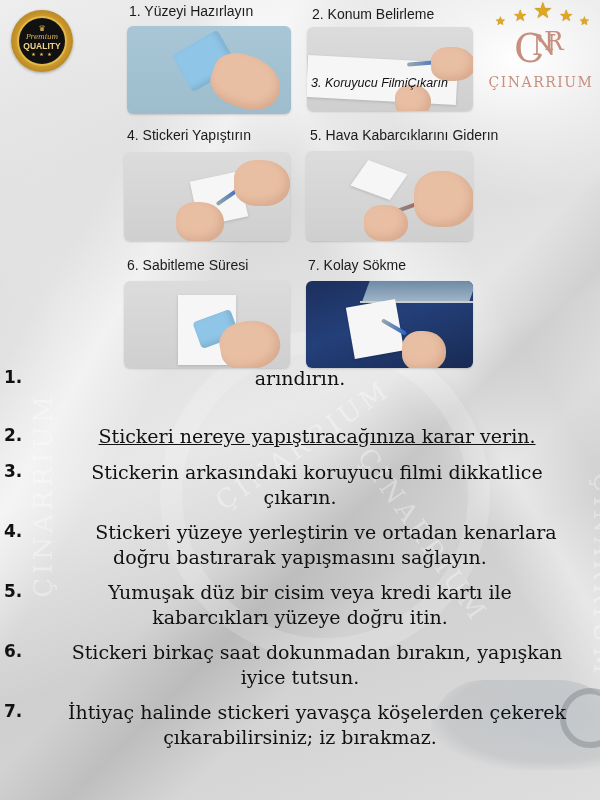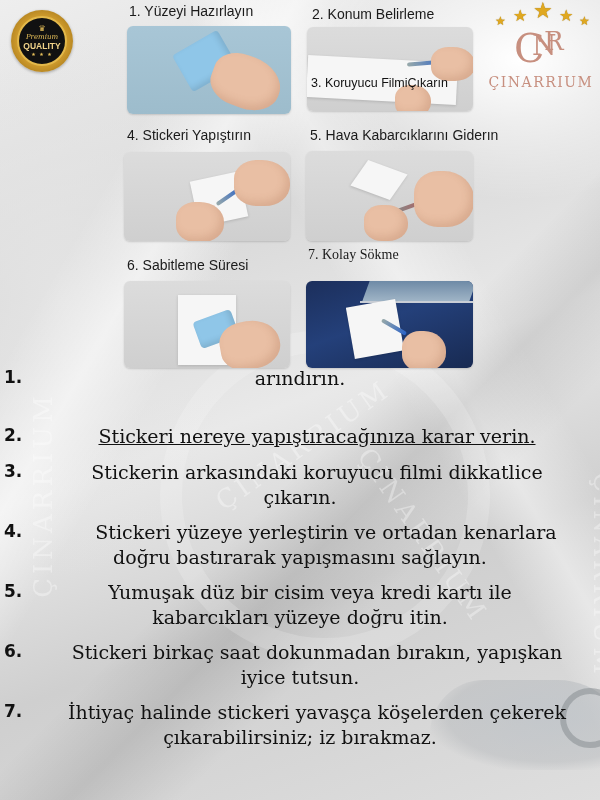--- a/index.html
+++ b/index.html
@@ -165,21 +165,21 @@
   <div class="brand-name">ÇINARRIUM</div>
 </div>
 
 <div class="step-label" style="left:129px; top:3px;">1. Yüzeyi Hazırlayın</div>
 <div class="step-img img-blue" style="left:127px; top:26px; width:164px; height:88px;">
   <div class="cloth" style="left:52px; top:14px; width:52px; height:42px; transform:rotate(-30deg);"></div>
   <div class="hand" style="left:84px; top:30px; width:70px; height:52px; transform:rotate(20deg);"></div>
 </div>
 
 <div class="step-label" style="left:312px; top:6px;">2. Konum Belirleme</div>
-<div class="step-img img-grey" style="left:307px; top:27px; width:166px; height:84px;">
+<div class="step-img img-grey" style="left:307px; top:27px; width:166px; height:84px;font-style:italic;">
   <div class="paper" style="left:0px; top:32px; width:150px; height:42px; transform:rotate(3deg);"></div>
   <div class="tool" style="left:100px; top:34px; width:40px; transform:rotate(-5deg);"></div>
   <div class="hand" style="left:124px; top:20px; width:44px; height:34px;"></div>
   <div class="hand" style="left:88px; top:58px; width:36px; height:32px;"></div>
   <div class="overlay-label" style="left:4px; top:49px;">3. Koruyucu FilmiÇıkarın</div>
 </div>
 
 <div class="step-label" style="left:127px; top:127px;">4. Stickeri Yapıştırın</div>
 <div class="step-img img-grey" style="left:124px; top:152px; width:166px; height:89px;">
   <div class="paper" style="left:70px; top:24px; width:50px; height:46px; transform:rotate(-12deg);"></div>
@@ -196,21 +196,21 @@
   <div class="hand" style="left:58px; top:54px; width:44px; height:36px;"></div>
 </div>
 
 <div class="step-label" style="left:127px; top:257px;">6. Sabitleme Süresi</div>
 <div class="step-img img-grey" style="left:124px; top:281px; width:166px; height:87px;">
   <div class="paper" style="left:54px; top:14px; width:58px; height:70px;"></div>
   <div class="cloth" style="left:72px; top:34px; width:40px; height:28px; transform:rotate(-20deg);"></div>
   <div class="hand" style="left:96px; top:40px; width:60px; height:48px; transform:rotate(-10deg);"></div>
 </div>
 
-<div class="step-label" style="left:308px; top:247px;font-family:Liberation Serif, serif;">7. Kolay Sökme</div>
+<div class="step-label" style="left:308px; top:257px;">7. Kolay Sökme</div>
 <div class="step-img img-car" style="left:306px; top:281px; width:167px; height:87px;">
   <div class="car-window" style="left:60px; top:0px; width:107px; height:20px; transform:skewX(-20deg);"></div>
   <div class="car-trim" style="left:54px; top:20px; width:113px; height:2px;"></div>
   <div class="paper" style="left:44px; top:22px; width:50px; height:52px; transform:rotate(-10deg);"></div>
   <div class="tool" style="left:74px; top:44px; width:28px; transform:rotate(30deg);"></div>
   <div class="hand" style="left:96px; top:50px; width:44px; height:40px;"></div>
 </div>
 
 <div class="instructions">
   <div class="instr-item" style="height:50px;">

